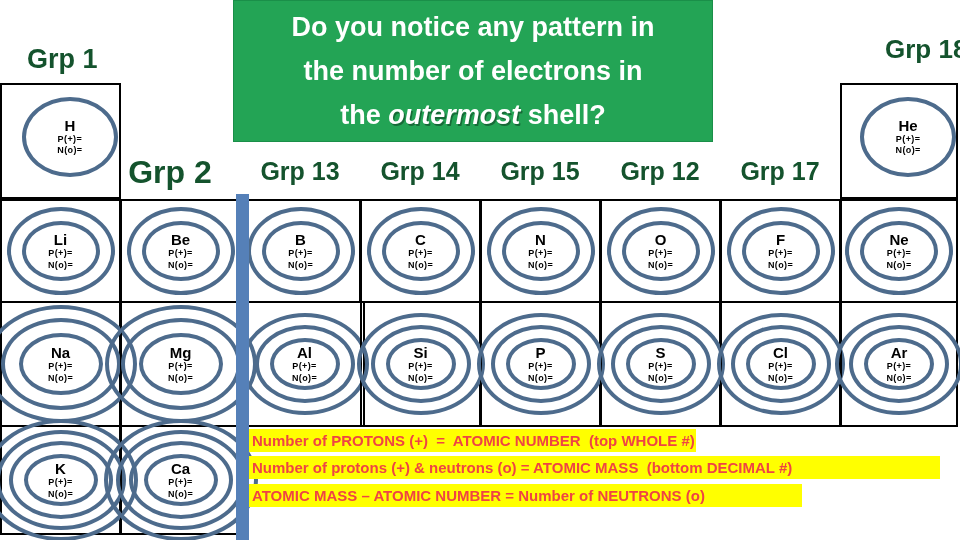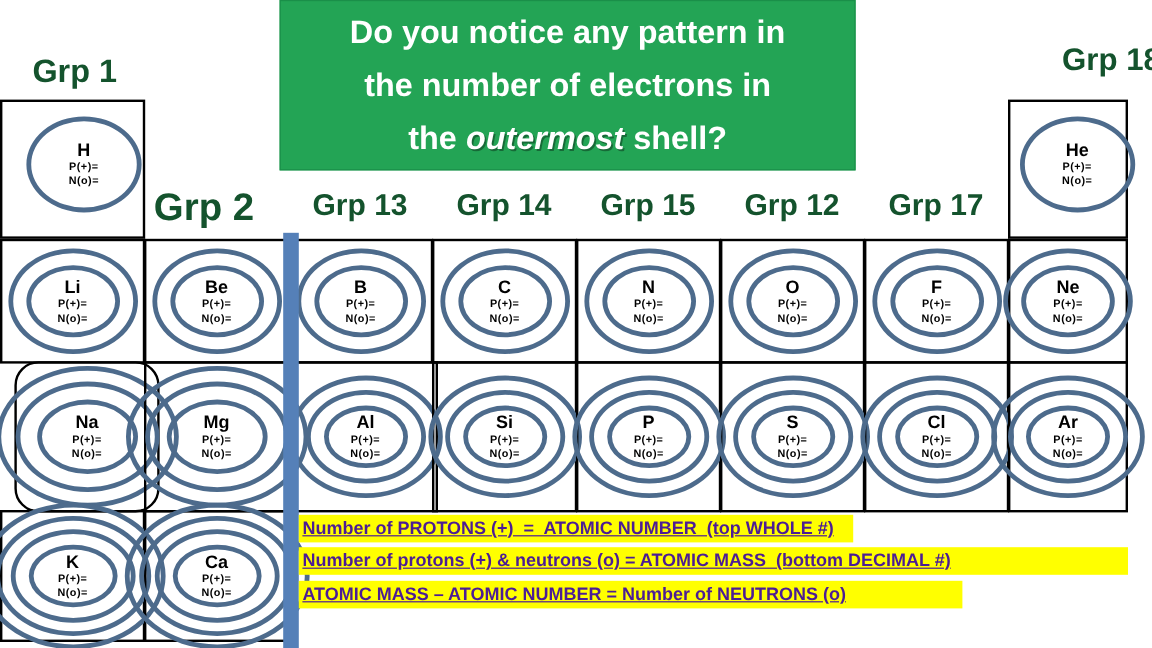--- a/index.html
+++ b/index.html
@@ -26,21 +26,21 @@
   #grp14 { left:360px; }
   #grp15 { left:480px; }
   #grp16 { left:600px; }
   #grp17 { left:720px; }
   
   .cell { position:absolute; width:121px; border:2px solid #000; }
   .rh { top:83px;  height:116px; }
   .r1 { top:199px; height:104px; }
   .r2 { top:301px; height:126px; }
   .r3 { top:425px; height:110px; }
-  .last-col { width:100px; }
+  .last-col { width:118px; }
   .atom { position:absolute; left:50%; top:50%; width:0; height:0; }
   .rh .atom { left:58%; top:46%; }
   .ring {
     position:absolute; left:0; top:0; transform:translate(-50%,-50%);
     border:4px solid #4d6b8c; border-radius:50%;
   }
   .rh .ring-0 { width:96px;  height:80px; }
   .r1 .ring-0 { width:108px; height:88px; }
   .r1 .ring-1 { width:78px;  height:60px; }
   .r2 .ring-0 { width:128px; height:102px; }
@@ -56,23 +56,23 @@
   .atom-text {
     position:absolute; left:0; top:0; transform:translate(-50%,-50%);
     width:90px; text-align:center; color:#000;
   }
   .sym { font-size:15px; font-weight:bold; line-height:17px; }
   .pn  { font-size:9px; line-height:11.5px; letter-spacing:0.4px; font-weight:600; }
   
   .divider { position:absolute; left:236px; top:194px; width:13px; height:346px; background:#5580b8; z-index:5; }
   
   .note {
-    position:absolute; left:249px; background:#ffff00; color:#4c1d95;
-    font-weight:bold; text-decoration:underline; font-size:15px;
-    line-height:21px; padding:1px 16px 1px 3px; white-space:pre; z-index:6;
+    position:absolute; left:249px; background:#ffff00; color:#ef4444;
+    font-weight:bold; font-size:15px;
+    line-height:21px; padding:1px 1px 1px 3px; white-space:pre; z-index:6;
   }
   #note1 { top:429px; }
   #note2 { top:456px; min-width:691px; }
   #note3 { top:484px; min-width:553px; }
   #note4 { top:511px; }
   .note sup { font-size:10px; text-decoration:underline; }
 </style>
 </head>
 <body>
 
@@ -195,21 +195,21 @@
         <div class="atom">
           <div class="ring ring-1"></div>
           <div class="ring ring-0"></div>
           <div class="atom-text">
             <div class="sym">Ne</div>
             <div class="pn">P(+)=</div>
             <div class="pn">N(o)=</div>
           </div>
         </div>
       </div>
-      <div class="cell r2 big" style="left: 12px; border-radius: 20px;">
+      <div class="cell r2 big" style="left: 0px;">
         <div class="atom">
           <div class="ring ring-2"></div>
           <div class="ring ring-1"></div>
           <div class="ring ring-0"></div>
           <div class="atom-text">
             <div class="sym">Na</div>
             <div class="pn">P(+)=</div>
             <div class="pn">N(o)=</div>
           </div>
         </div>

